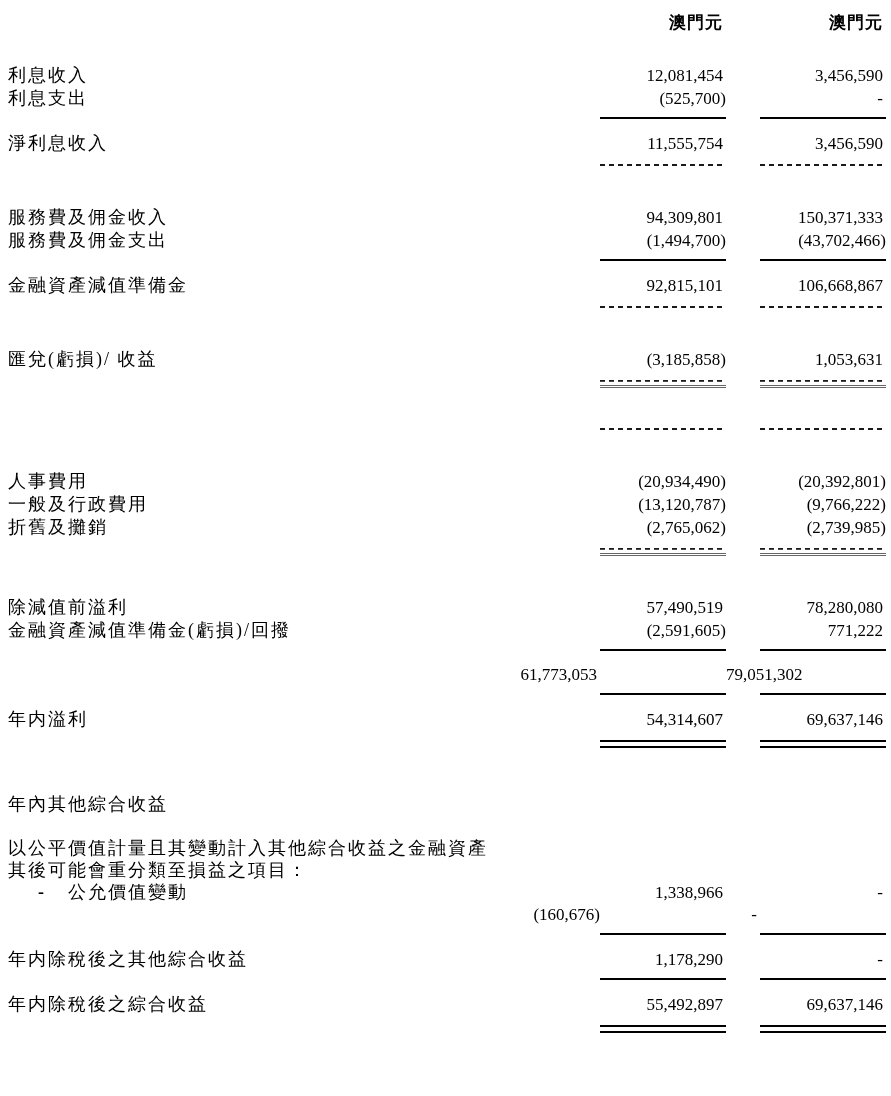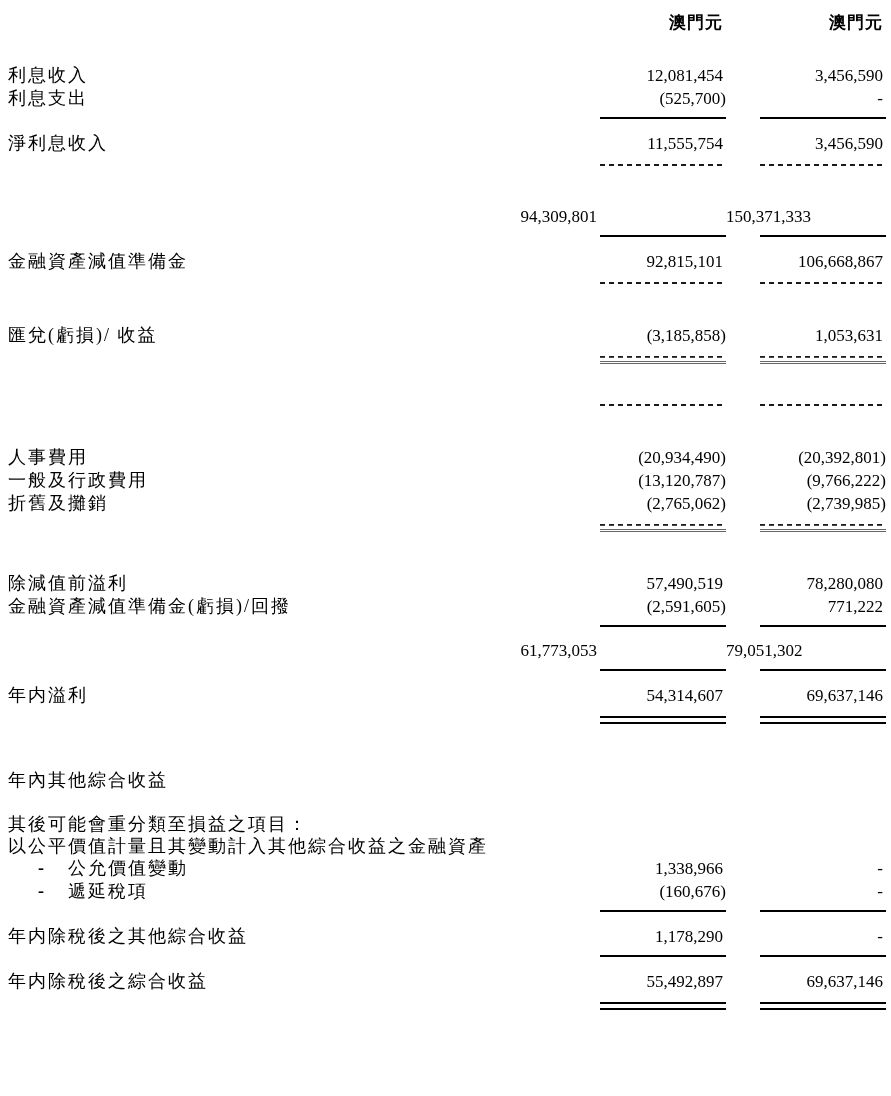--- a/index.html
+++ b/index.html
@@ -82,23 +82,30 @@
         </div>
         <div class="row rule-row rule-dashed">
           <div></div>
           <div class="rule"></div>
           <div></div>
           <div class="rule"></div>
         </div>
       </div>
       <div class="section sec-2">
         <div class="row item-row">
+          <div class="label"><span>服務費及佣金收入</span></div>
           <div class="amount">94,309,801</div>
           <div></div>
           <div class="amount">150,371,333</div>
+        </div>
+        <div class="row item-row">
+          <div class="label"><span>服務費及佣金支出</span></div>
+          <div class="amount neg">(1,494,700)</div>
+          <div></div>
+          <div class="amount neg">(43,702,466)</div>
         </div>
         <div class="row rule-row rule-solid">
           <div></div>
           <div class="rule"></div>
           <div></div>
           <div class="rule"></div>
         </div>
         <div class="row item-row">
           <div class="label"><span>金融資產減值準備金</span></div>
           <div class="amount">92,815,101</div>
@@ -206,39 +213,38 @@
       <div class="section sec-7">
         <div class="row item-row">
           <div class="label"><span>年內其他綜合收益</span></div>
           <div class="amount"></div>
           <div></div>
           <div class="amount"></div>
         </div>
       </div>
       <div class="section sec-8">
         <div class="row item-row">
+          <div class="label"><span>以公平價值計量且其變動計入其他綜合收益之金融資產</span></div>
+          <div class="amount"></div>
+          <div></div>
+          <div class="amount"></div>
+        </div>
+        <div class="row item-row">
           <div class="label"><span>其後可能會重分類至損益之項目：</span></div>
-          <div class="amount"></div>
-          <div></div>
-          <div class="amount"></div>
-        </div>
-        <div class="row item-row">
-          <div class="label"><span>以公平價值計量且其變動計入其他綜合收益之金融資產</span></div>
           <div class="amount"></div>
           <div></div>
           <div class="amount"></div>
         </div>
         <div class="row item-row indent">
           <div class="label"><span class="bullet">-</span><span>公允價值變動</span></div>
           <div class="amount">1,338,966</div>
           <div></div>
           <div class="amount">-</div>
         </div>
         <div class="row item-row indent">
-          <div class="label"><span class="bullet">-</span><span>遞延稅項</span></div>
           <div class="amount neg">(160,676)</div>
           <div></div>
           <div class="amount">-</div>
         </div>
         <div class="row rule-row rule-solid">
           <div></div>
           <div class="rule"></div>
           <div></div>
           <div class="rule"></div>
         </div>

